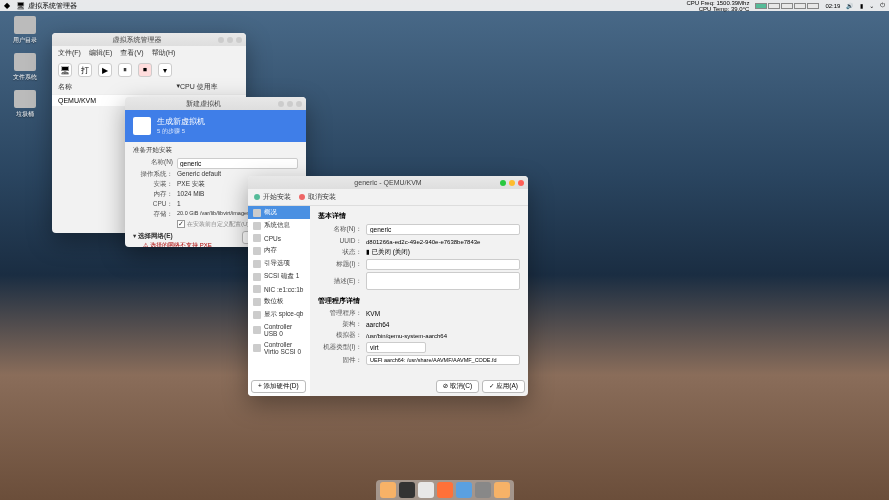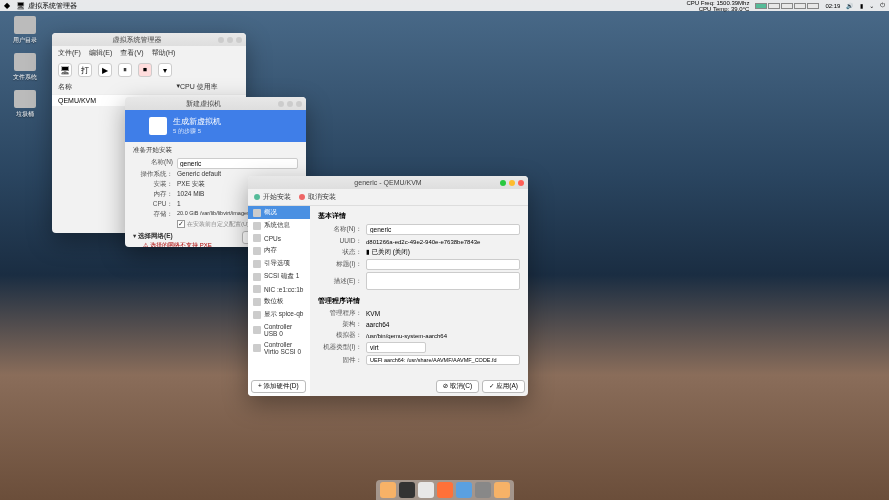--- a/index.html
+++ b/index.html
@@ -25,21 +25,21 @@
 .win1 { top:33px; left:52px; width:194px; height:200px; }
 .menurow { padding: 2px 6px; display:flex; gap:8px; font-size:7px; color:#333; }
 .toolbar { padding: 3px 6px; display:flex; align-items:center; gap:6px; }
 .tbtn { width:14px; height:14px; border:1px solid #ccc; border-radius:3px; display:flex;align-items:center;justify-content:center; font-size:8px; background:#fff; }
 .cols { display:flex; padding:2px 6px; font-size:7px; color:#333; }
 .cols .c1 { flex:1; } .cols .c2 { width:60px; }
 .row { padding:2px 6px; font-size:7px; background:#fff; border-top:1px solid #eee; display:flex; }
 .row .c1 { flex:1; } .row .c2 { width:60px; }
 
 .win2 { top:97px; left:125px; width:181px; height:150px; }
-.wizhead { background:#3f7ee8; color:#fff; padding:6px 24px; display:flex; align-items:center; gap:6px; }
+.wizhead { background:#3f7ee8; color:#fff; padding:6px 8px; display:flex; align-items:center; gap:6px; }
 .wizhead .wi { width:18px;height:18px;background:#fff;border-radius:2px; }
 .wizhead .wt { font-size:8px; } .wizhead .ws { font-size:6px; opacity:.8; }
 .wizbody { padding:4px 8px; font-size:6.5px; color:#333; }
 .wizbody .h { margin-bottom:3px; }
 .kv { display:flex; margin-bottom:1px; }
 .kv .k { width:44px; text-align:right; padding-right:4px; color:#555; }
 .kv .v { flex:1; }
 .kv input { width:100%; font-size:6.5px; padding:1px 2px; border:1px solid #ccc; border-radius:2px; }
 .wizbody .sub { color:#888; font-size:6px; padding-left:44px; }
 .wizfoot { position:absolute; bottom:3px; right:4px; display:flex; gap:3px; }

